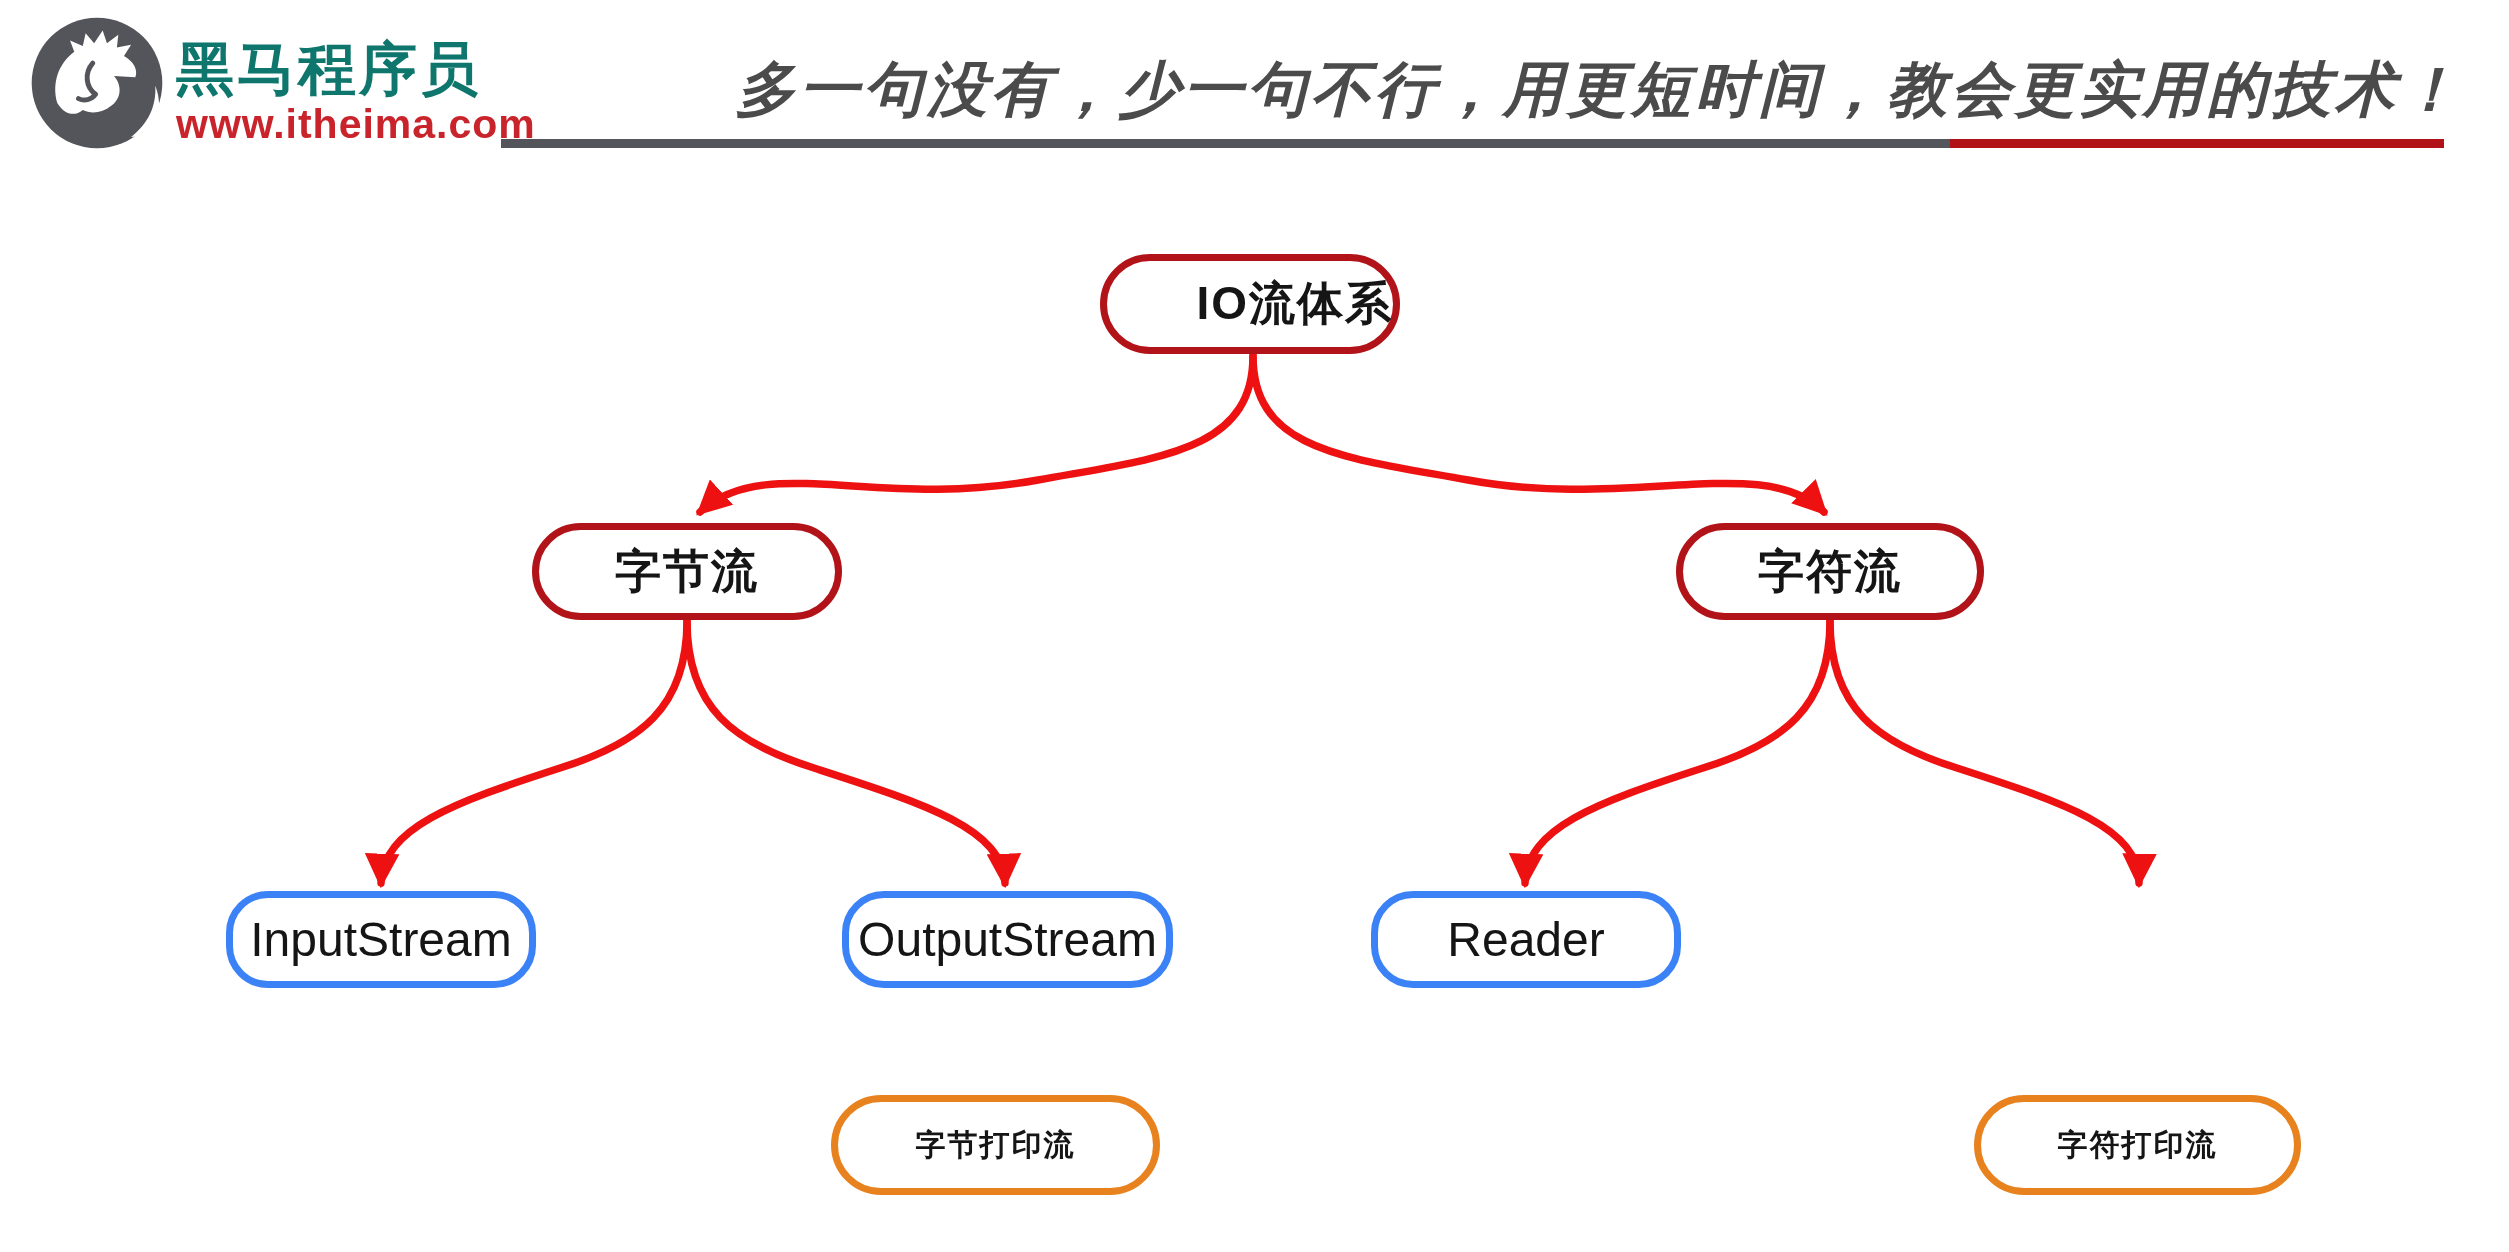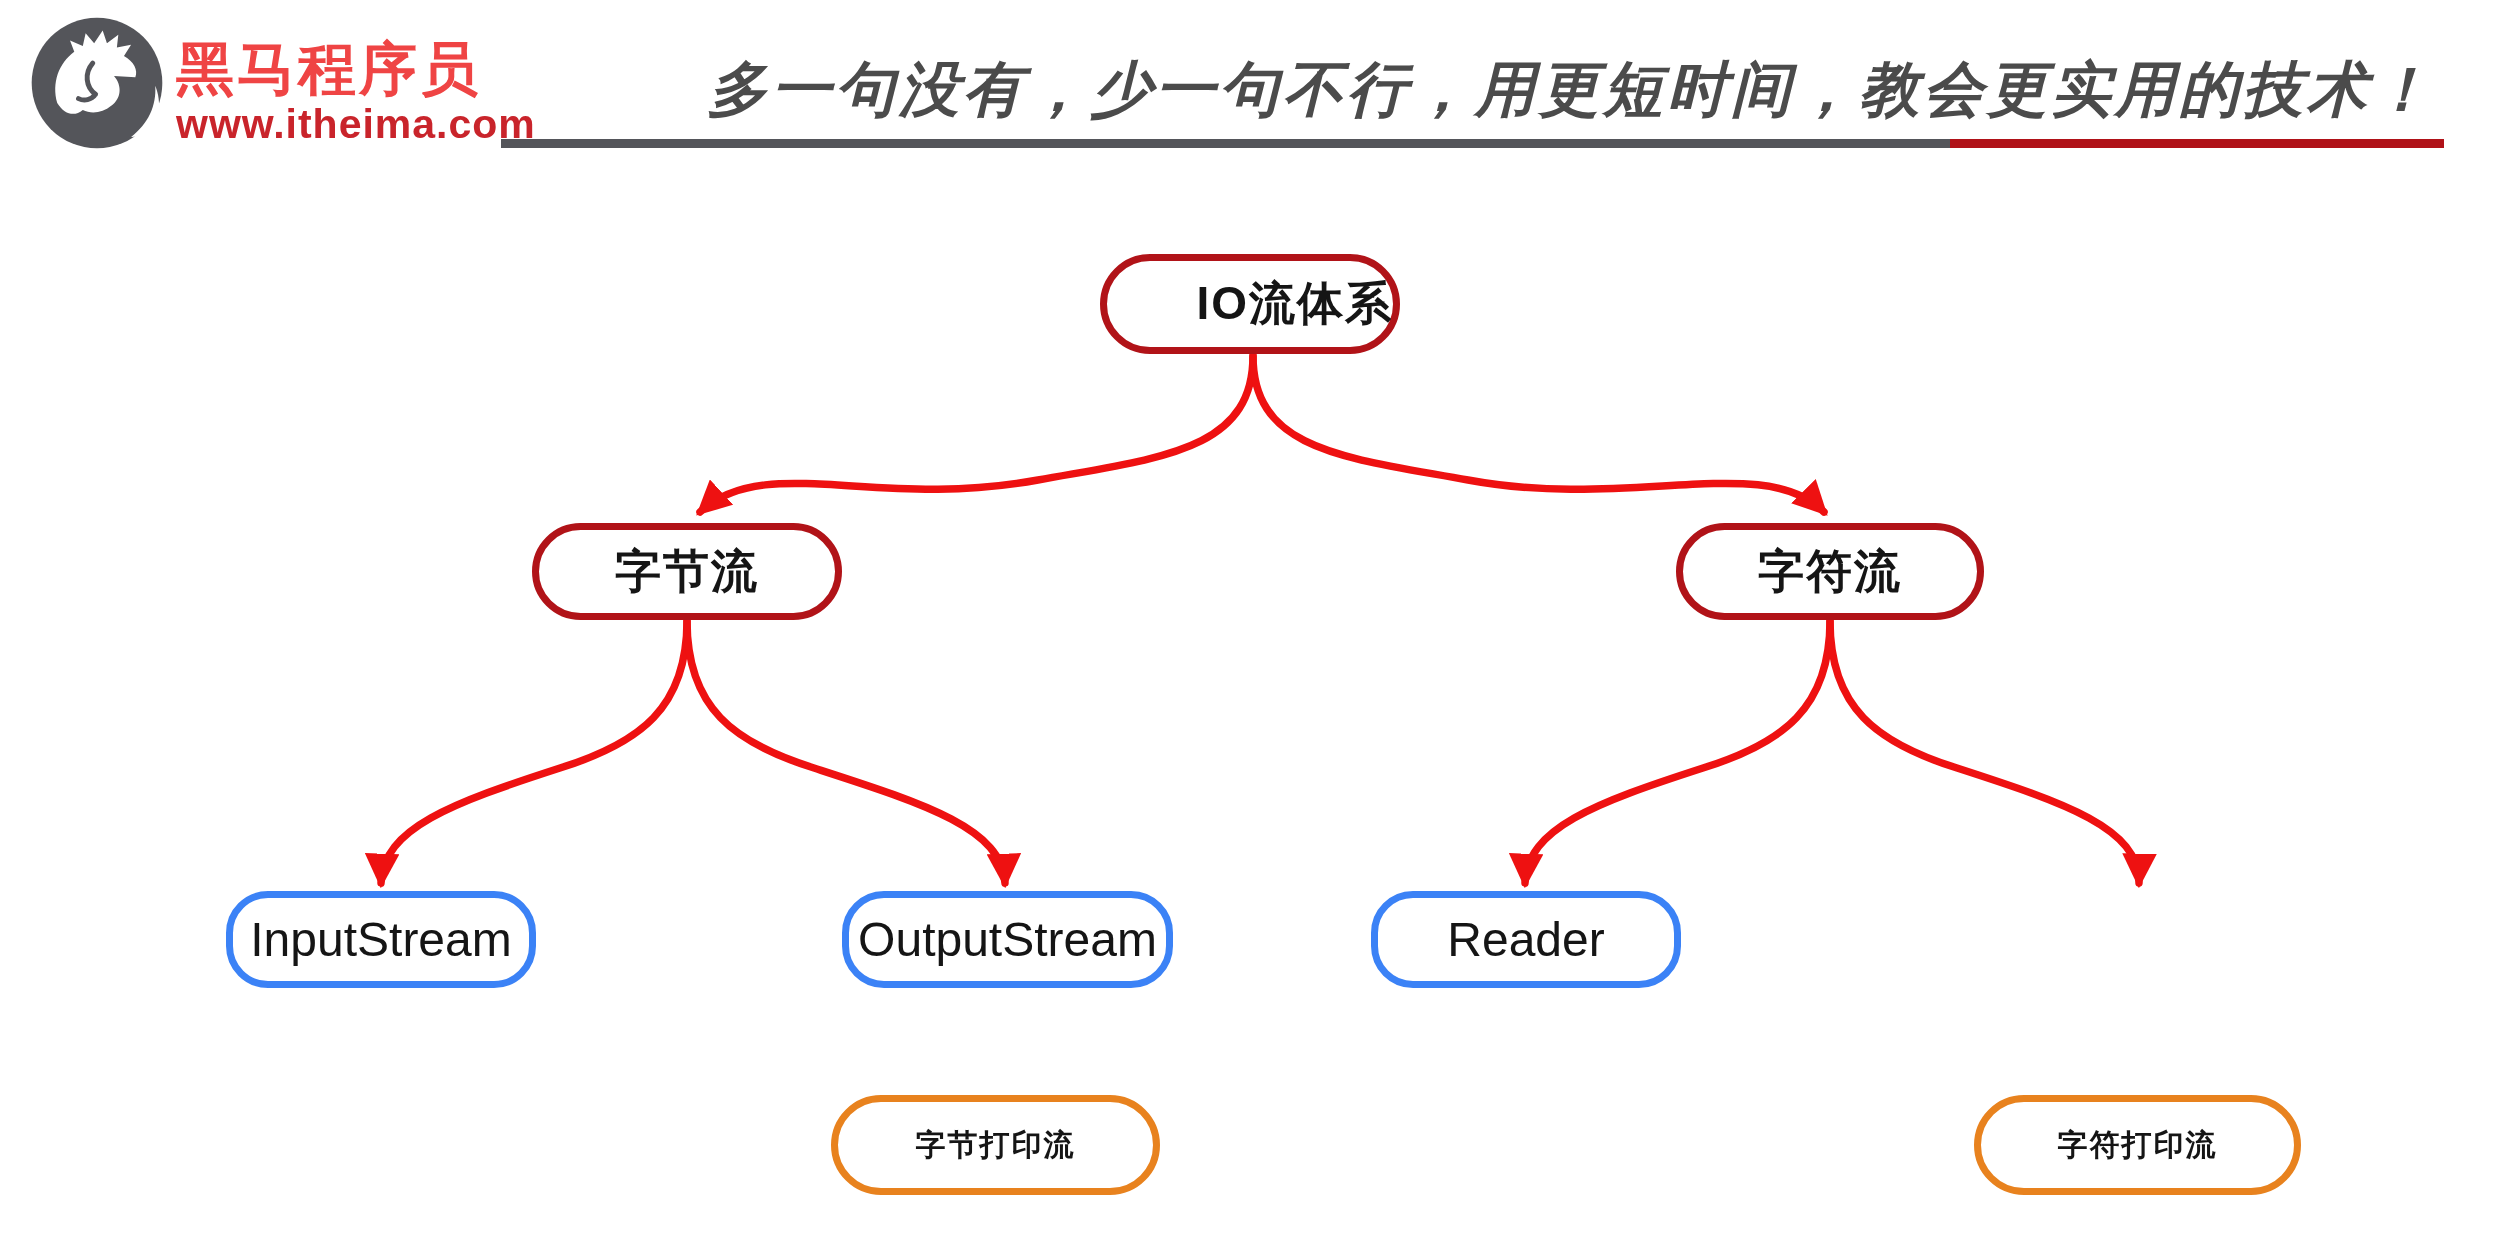--- a/index.html
+++ b/index.html
@@ -20,36 +20,36 @@
     width: 142px; height: 142px;
   }
   .brand-block {
     position: absolute;
     left: 176px; top: 40px;
     display: flex; flex-direction: column;
   }
   .brand-name {
     font-size: 58px;
     font-weight: 800;
-    color: #ef4444;
+    color: #0f766e;
     letter-spacing: 3px;
     line-height: 1.0;
   }
   .brand-url {
     margin-top: 6px;
     font-size: 41px;
     font-weight: 700;
     color: #c9242b;
     letter-spacing: 1px;
     line-height: 1.0;
   }
   .slogan {
     position: absolute;
     top: 50px;
-    right: 74px;
+    right: 46px;
     font-family: "DejaVu Serif", "Liberation Serif", serif;
     font-style: italic;
     font-size: 60px;
     font-weight: 600;
     color: #4b4b4b;
     letter-spacing: 4px;
     white-space: nowrap;
   }
   .header-rule {
     position: absolute;

